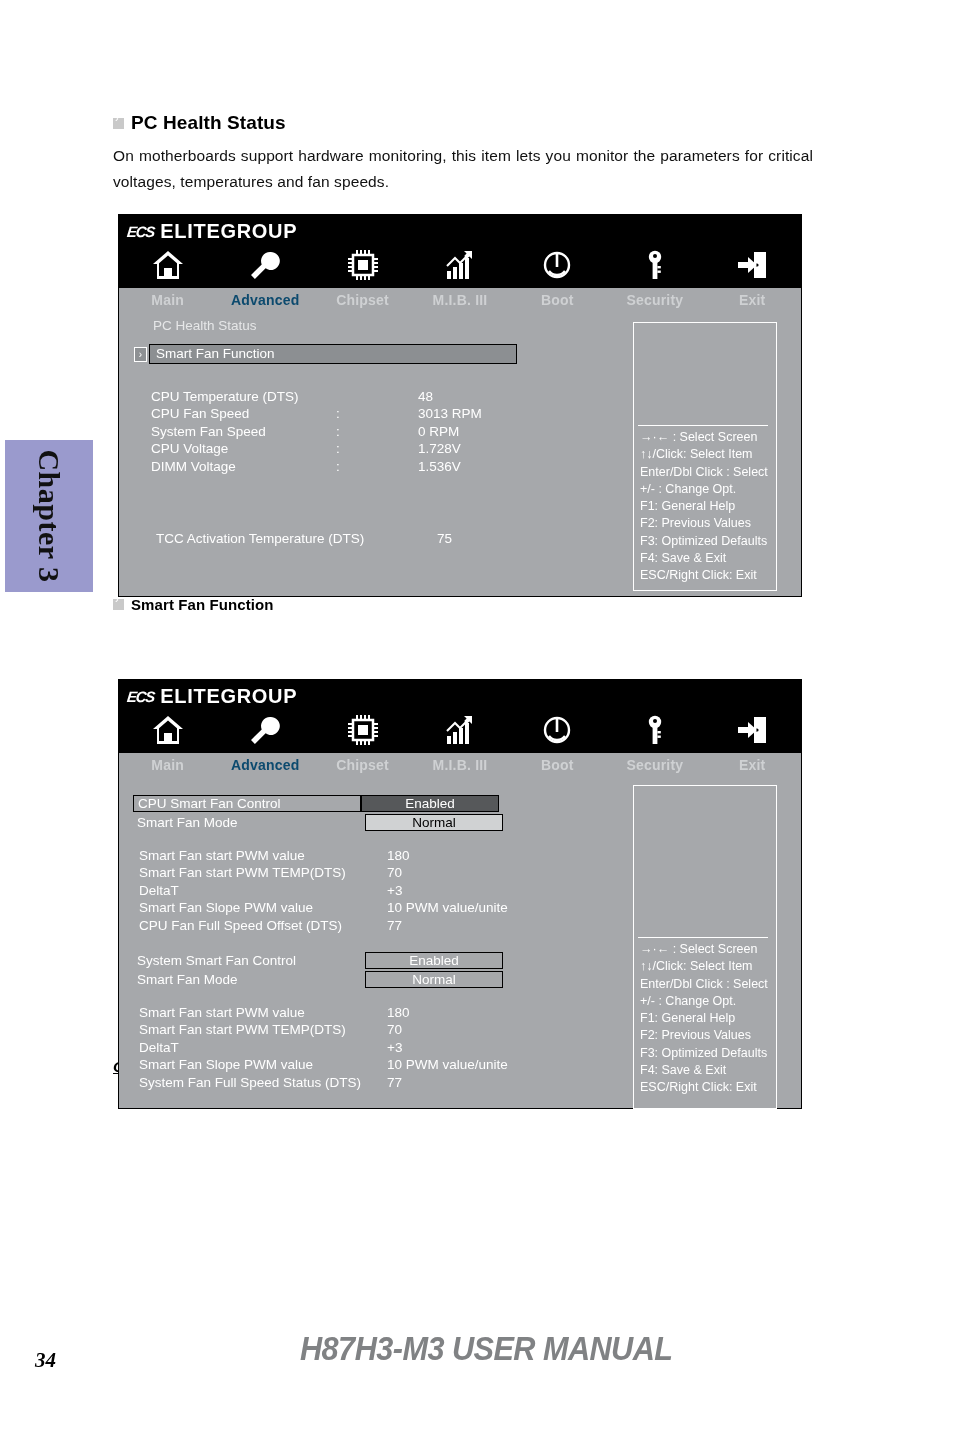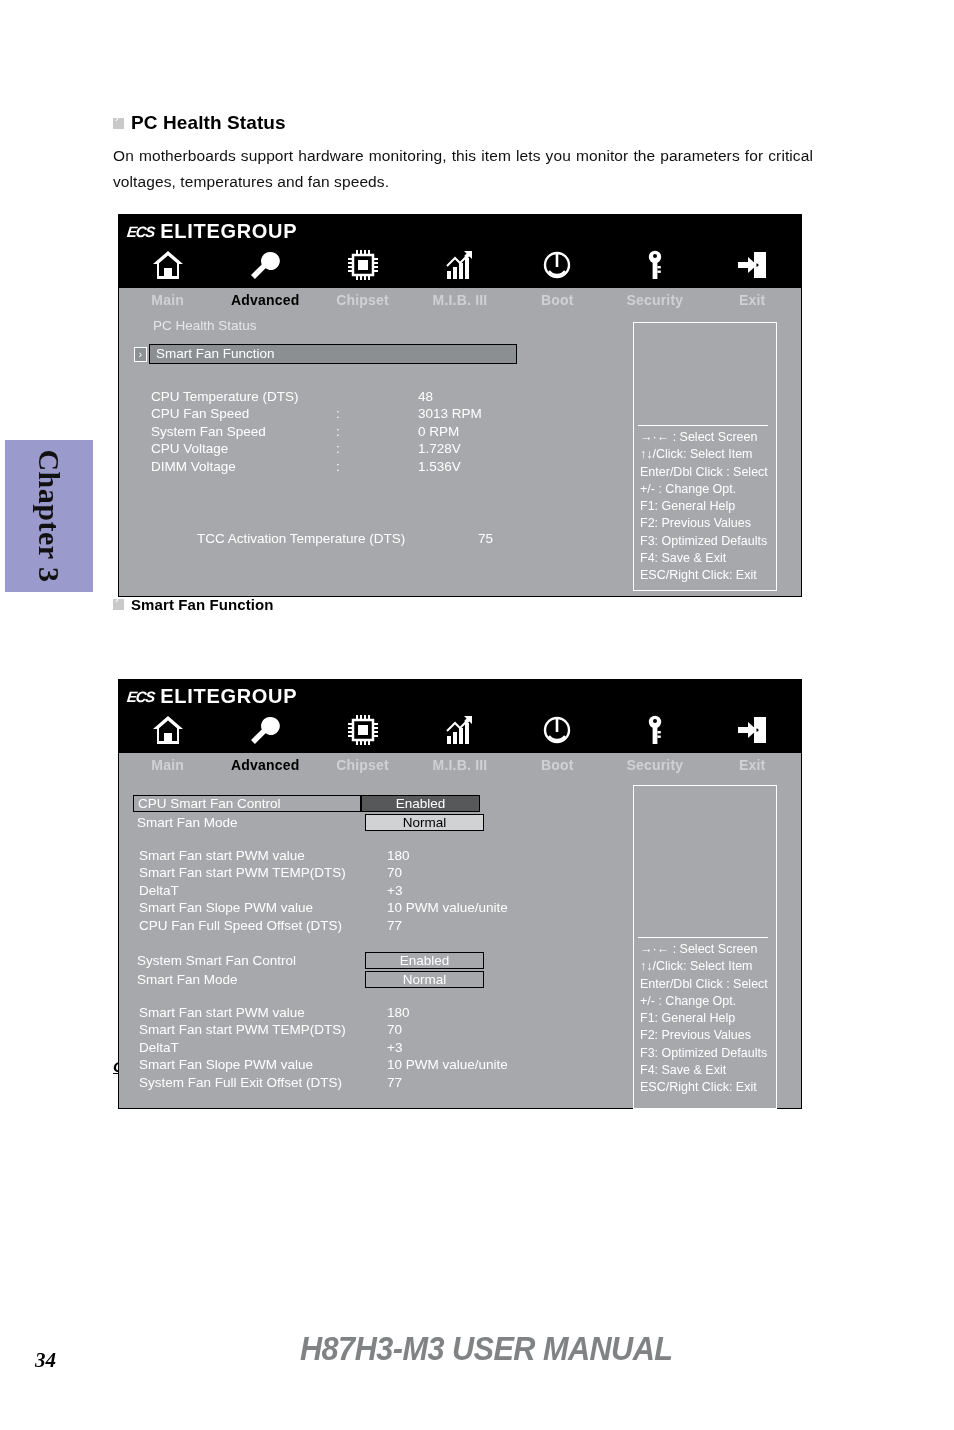--- a/index.html
+++ b/index.html
@@ -150,21 +150,21 @@
     align-items: center;
   }
   .tab-cell {
     flex: 1 1 0;
     text-align: center;
     font-size: 14px;
     font-weight: bold;
     color: #cfd1d3;
     letter-spacing: 0.2px;
   }
-  .tab-cell.active { color: #000000; }
+  .tab-cell.active { color: #0c4a6e; }
 
   .bios-body {
     position: relative;
     padding: 0;
   }
 
   .bios-left {
     position: absolute;
     left: 0; top: 0;
     width: 470px;
@@ -233,21 +233,20 @@
   .kv .k { width: 185px; flex: none; }
   .kv .c { width: 82px; flex: none; }
   .kv .v { flex: 1 1 auto; }
 
   .kv-tcc {
     color: #ffffff;
     font-size: 13.5px;
     display: flex;
     padding-left: 37px;
     margin-top: 56px;
-    margin-left: 41px;
   }
   .kv-tcc .k { width: 281px; flex: none; }
 
   
   .ctl-row {
     display: flex;
     align-items: center;
     color: #ffffff;
     font-size: 13.5px;
     padding-left: 18px;
@@ -259,21 +258,21 @@
   }
   .ctl-label.boxed {
     border: 1px solid #000000;
     background: transparent;
     padding: 0 0 0 4px;
     margin-left: -4px;
     width: 228px;
   }
   .ctl-val {
     border: 1px solid #000000;
-    width: 119px;
+    width: 138px;
     text-align: center;
     flex: none;
   }
   .ctl-val.dark { background: #56585a; color: #ffffff; }
   .ctl-val.light { background: #d0d2d3; color: #000000; }
   .ctl-val.plain { background: #a6a8ab; color: #ffffff; }
 
   .param-list { margin-top: 16px; }
   .param {
     display: flex;
@@ -635,21 +634,21 @@
         </div>
         <div class="param">
           <span class="p-k">DeltaT</span>
           <span class="p-v">+3</span>
         </div>
         <div class="param">
           <span class="p-k">Smart  Fan Slope PWM value</span>
           <span class="p-v">10 PWM value/unite</span>
         </div>
         <div class="param">
-          <span class="p-k">System Fan Full Exit Offset (DTS)</span>
+          <span class="p-k">System Fan Full Speed Status (DTS)</span>
           <span class="p-v">77</span>
         </div>
       </div>
     </div>
 
     <div class="bios-right" style="top:8px; padding-bottom:12px">
       <div class="help-spacer" style="height:147px"></div>
       <div class="help-rule"></div>
       <div class="help-line">→·←   : Select Screen</div>
       <div class="help-line">↑↓/Click: Select Item</div>

